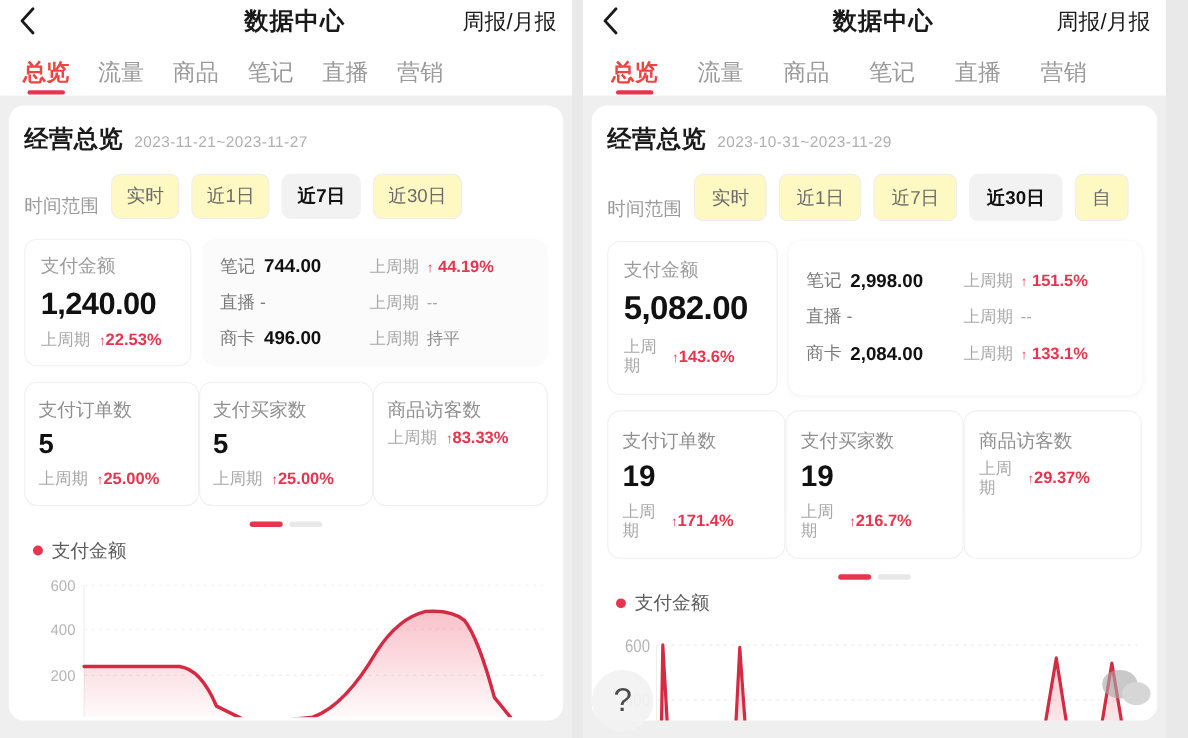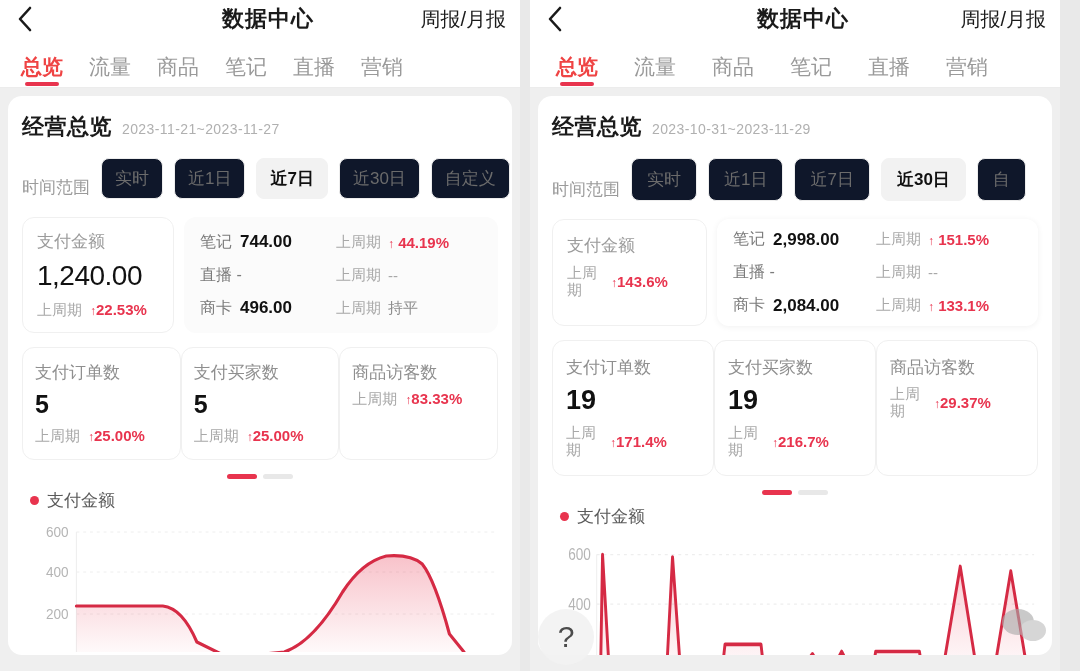--- a/index.html
+++ b/index.html
@@ -90,21 +90,21 @@
     margin-bottom: 16px;
   }
   .card-title { font-size: 22px; font-weight: 700; color: #1b1b1b; letter-spacing: 0.5px; }
   .card-date { font-size: 14px; color: #b0b0b0; letter-spacing: 0.4px; }
 
   
   .range-row { display: flex; align-items: flex-end; gap: 11px; margin-bottom: 18px; }
   .range-label { font-size: 17px; color: #9b9b9b; white-space: nowrap; }
   .chip {
     border: 1px solid #ededed;
-    background: #0f172a;
+    background: #fef9c3;
     border-radius: 8px;
     padding: 8px 13px;
     font-size: 17px;
     color: #6b6b6b;
     white-space: nowrap;
   }
   .chip.active {
     background: #f2f2f2;
     color: #111;
     font-weight: 700;
@@ -116,21 +116,21 @@
   .hero-row { display: flex; gap: 10px; margin-bottom: 14px; align-items: stretch; }
   .hero-main {
     border: 1px solid #f0f0f0;
     border-radius: 12px;
     padding: 12px 14px 14px 14px;
     flex: 0 0 152px;
     background: #fff;
   }
   .panel.right .hero-main { flex: 0 0 155px; padding: 14px 14px 16px 14px; }
   .hero-label { font-size: 17px; color: #9b9b9b; margin-bottom: 7px; }
-  .hero-value { font-size: 28px; font-weight: 400; color: #111; letter-spacing: -0.5px; margin-bottom: 9px; }
+  .hero-value { font-size: 28px; font-weight: 700; color: #111; letter-spacing: -0.5px; margin-bottom: 9px; }
   .panel.right .hero-value { font-size: 30px; }
   .cmp-row { display: flex; align-items: center; gap: 8px; }
   .cmp-label { font-size: 15px; color: #a8a8a8; line-height: 1.15; }
   .cmp-label.wrap { max-width: 36px; }
   .cmp-value { font-size: 15px; font-weight: 700; color: #e8344e; white-space: nowrap; }
   .arrow-up { font-size: 12px; }
 
   .hero-side {
     flex: 1;
     background: #fbfbfb;
@@ -239,21 +239,20 @@
           <div class="card-title">经营总览</div>
           <div class="card-date">2023-11-21~2023-11-27</div>
         </div>
 
         <div class="range-row">
           <div class="range-label">时间范围</div>
           <div class="chip">实时</div>
           <div class="chip">近1日</div>
           <div class="chip active">近7日</div>
           <div class="chip">近30日</div>
-          <div class="chip">自定义</div>
         </div>
 
         <div class="hero-row">
           <div class="hero-main">
             <div class="hero-label">支付金额</div>
             <div class="hero-value">1,240.00</div>
             <div class="cmp-row">
               <span class="cmp-label">上周期</span>
               <span class="cmp-value"><span class="arrow-up">↑</span><span>22.53%</span></span>
             </div>
@@ -381,20 +380,21 @@
           <div class="chip">实时</div>
           <div class="chip">近1日</div>
           <div class="chip">近7日</div>
           <div class="chip active">近30日</div>
           <div class="chip">自</div>
         </div>
 
         <div class="hero-row">
           <div class="hero-main">
             <div class="hero-label">支付金额</div>
+            <div class="hero-value">5,082.00</div>
             <div class="cmp-row">
               <span class="cmp-label wrap">上周期</span>
               <span class="cmp-value"><span class="arrow-up">↑</span><span>143.6%</span></span>
             </div>
           </div>
 
           <div class="hero-side">
             <div class="side-line">
               <span class="side-name">笔记</span>
               <span class="side-num">2,998.00</span>

